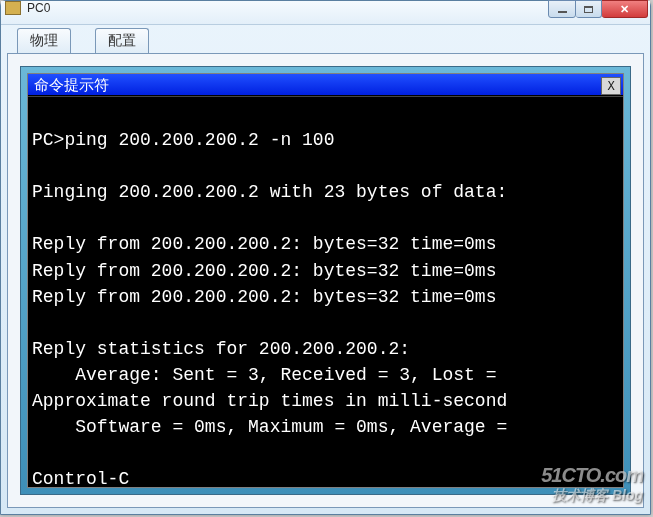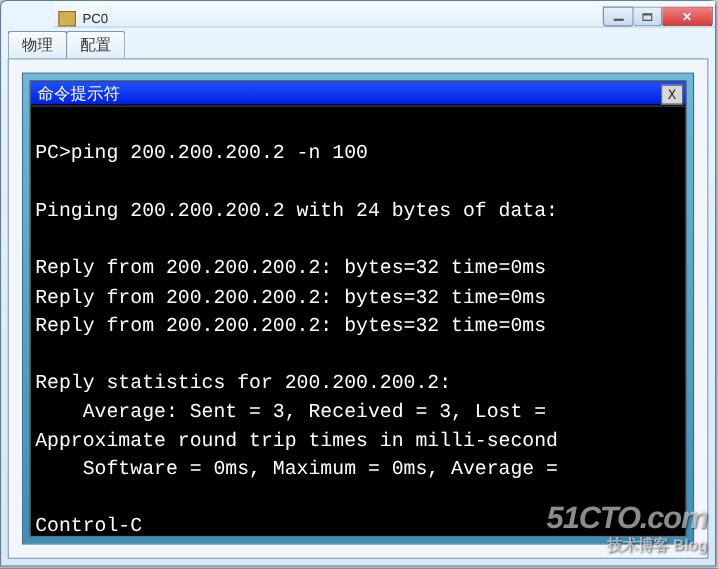--- a/index.html
+++ b/index.html
@@ -15,26 +15,25 @@
     width: 651px;
     height: 515px;
     background: linear-gradient(to bottom, #eaf4fc 0%, #d6e8f5 100%);
     border: 1px solid #5a7fa0;
     border-radius: 6px 6px 0 0;
     box-shadow: 0 0 4px rgba(0,0,0,0.3);
   }
   .titlebar {
     height: 24px;
     display: flex;
-    align-items: flex-end;
+    align-items: flex-start;
     padding: 0 4px;
     background: linear-gradient(to bottom, #f5fafe 0%, #e3eff9 100%);
     border-bottom: 1px solid #b8cde0;
     position: relative;
-    margin-left: 48px;
   }
   .win-icon {
     width: 16px;
     height: 14px;
     background: #d4b050;
     border: 1px solid #8a7030;
     margin-right: 6px;
   }
   .win-title {
     font-size: 12px;
@@ -71,23 +70,24 @@
   }
   .win-max-inner {
     width: 9px; height: 7px; border: 1px solid #555; border-top-width:2px;
   }
   .win-min-inner {
     width: 9px; height: 0; border-bottom: 2px solid #555; margin-top:5px;
   }
   .tabbar {
     display: flex;
     align-items: flex-end;
-    padding: 4px 6px 0 6px;
+    padding: 4px 6px 0 16px;
     height: 28px;
     background: transparent;
+    gap: 25px;
   }
   .tab {
     padding: 3px 12px;
     font-size: 14px;
     border: 1px solid #7a98b8;
     border-bottom: none;
     background: linear-gradient(to bottom,#f8fbfe,#e0edf7);
     color: #333;
     margin-right: -1px;
     cursor: pointer;
@@ -164,28 +164,29 @@
     position: absolute;
     right: 10px;
     bottom: 12px;
     color: rgba(255,255,255,0.55);
     font-family: Arial, sans-serif;
     text-align: right;
     pointer-events: none;
     text-shadow: 1px 1px 2px rgba(0,0,0,0.6);
   }
   .watermark .big {
-    font-size: 28px;
+    font-size: 20px;
     font-weight: bold;
     font-style: italic;
     letter-spacing: -1px;
   }
   .watermark .small {
     font-size: 14px;
     font-weight: bold;
+    font-style: italic;
   }
 </style>
 </head>
 <body>
 
 <div class="window">
   <div class="titlebar">
     <div class="win-icon"></div>
     <div class="win-title">PC0</div>
     <div class="win-controls">
@@ -207,21 +208,21 @@
   <div class="content-area">
     <div class="desktop-bg">
       <div class="cmd-window">
         <div class="cmd-titlebar">
           <div class="cmd-title">命令提示符</div>
           <div class="cmd-close">X</div>
         </div>
         <div class="cmd-body"><span></span>
 <span>PC&gt;ping 200.200.200.2 -n 100</span>
 <span></span>
-<span>Pinging 200.200.200.2 with 24 bytes of data:</span>
+<span>Pinging 200.200.200.2 with 23 bytes of data:</span>
 <span></span>
 <span>Reply from 200.200.200.2: bytes=32 time=0ms </span>
 <span>Reply from 200.200.200.2: bytes=32 time=0ms </span>
 <span>Reply from 200.200.200.2: bytes=32 time=0ms </span>
 <span></span>
 <span>Reply statistics for 200.200.200.2:</span>
 <span>    Average: Sent = 3, Received = 3, Lost = </span>
 <span>Approximate round trip times in milli-second</span>
 <span>    Software = 0ms, Maximum = 0ms, Average = </span>
 <span></span>

